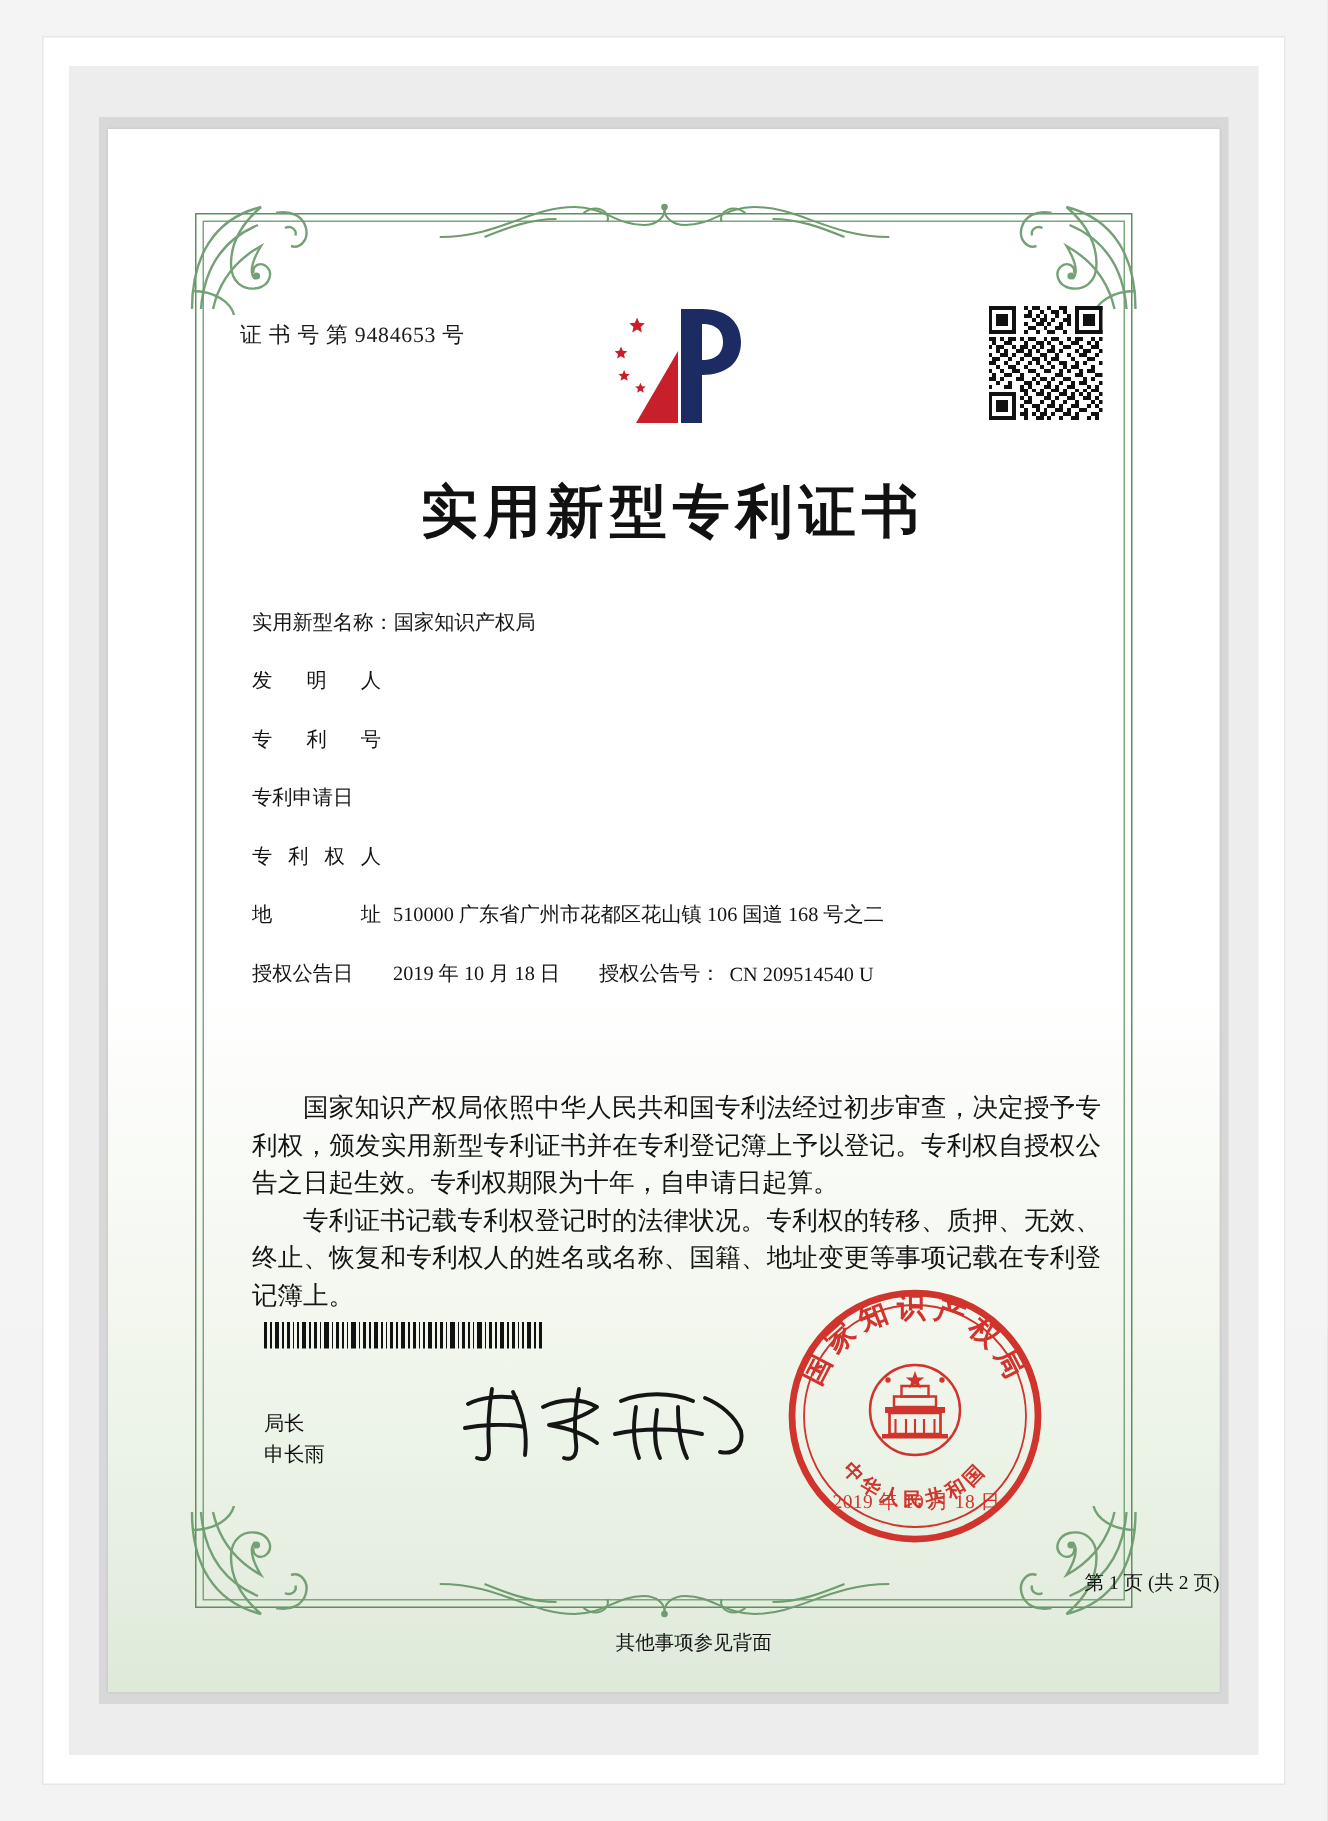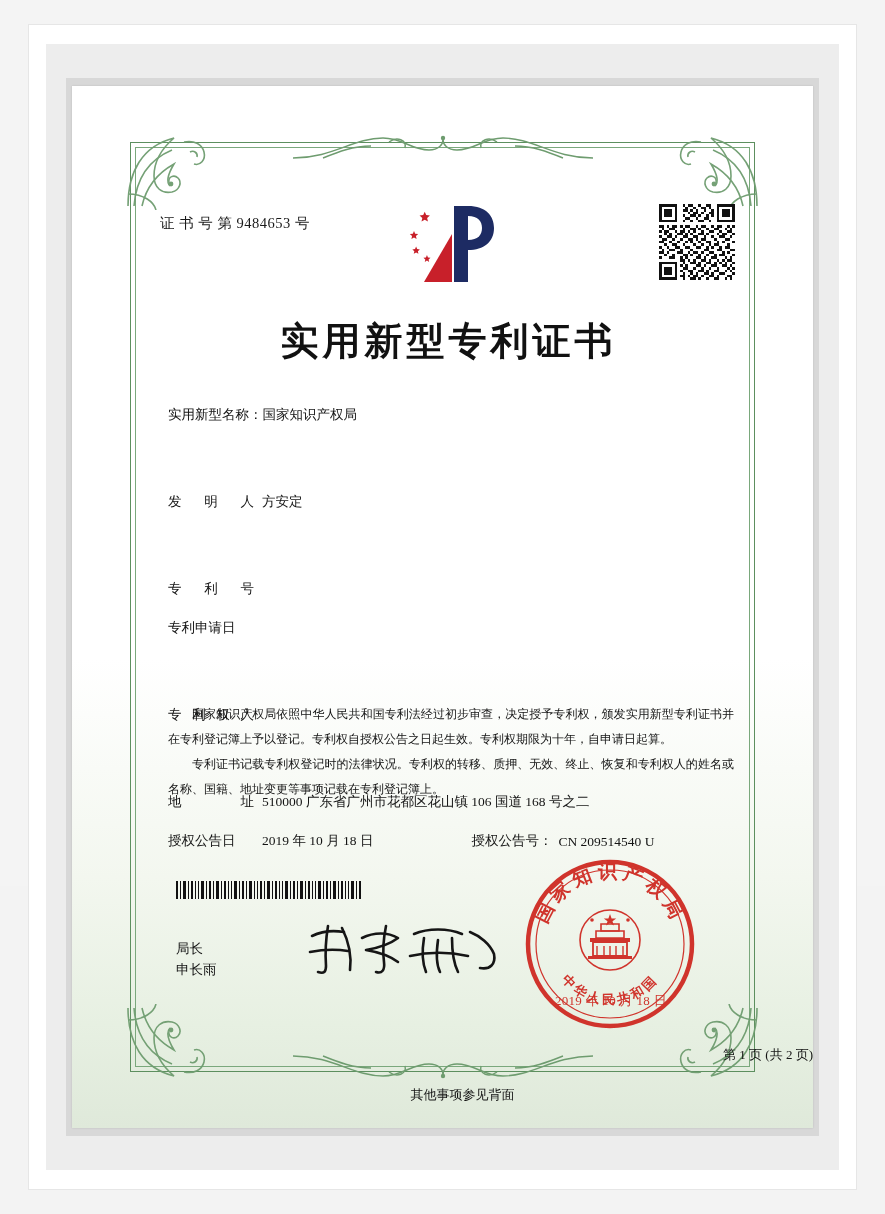--- a/index.html
+++ b/index.html
@@ -155,39 +155,38 @@
   }
   .field-label {
     display: inline-block;
     width: 86px;
     flex: 0 0 86px;
     letter-spacing: 0;
   }
   .field-label.spread {
     text-align: justify;
     text-align-last: justify;
-    margin-top: 48px;
   }
   .field-value {
     flex: 1 1 auto;
   }
   .field-row.dual .field-value {
     flex: 0 0 auto;
   }
   .field-sub-label {
-    margin-left: 98px;
+    margin-left: 26px;
     margin-right: 6px;
   }
 
   .body-text {
     position: absolute;
     left: 96px;
-    top: 616px;
+    top: 640px;
     width: 566px;
-    font-size: 12px;
+    font-size: 17px;
     line-height: 25px;
     color: #141414;
     text-align: justify;
   }
   .body-text p {
     margin: 0;
     text-indent: 2em;
   }
 
   .barcode {
@@ -572,21 +571,20 @@
 
     <div class="title">实用新型专利证书</div>
 
     <div class="fields">
       <div class="field-row">
         <span class="field-label" style="width:auto;flex:0 0 auto;">实用新型名称：</span>
         <span class="field-value">国家知识产权局</span>
       </div>
       <div class="field-row">
         <span class="field-label spread">发 明 人</span>
-        <span class="field-value" style="margin-left:8px;">方安定</span>
       </div>
       <div class="field-row">
         <span class="field-label spread">专 利 号</span>
       </div>
       <div class="field-row">
         <span class="field-label">专利申请日</span>
       </div>
       <div class="field-row">
         <span class="field-label spread">专 利 权 人</span>
       </div>

